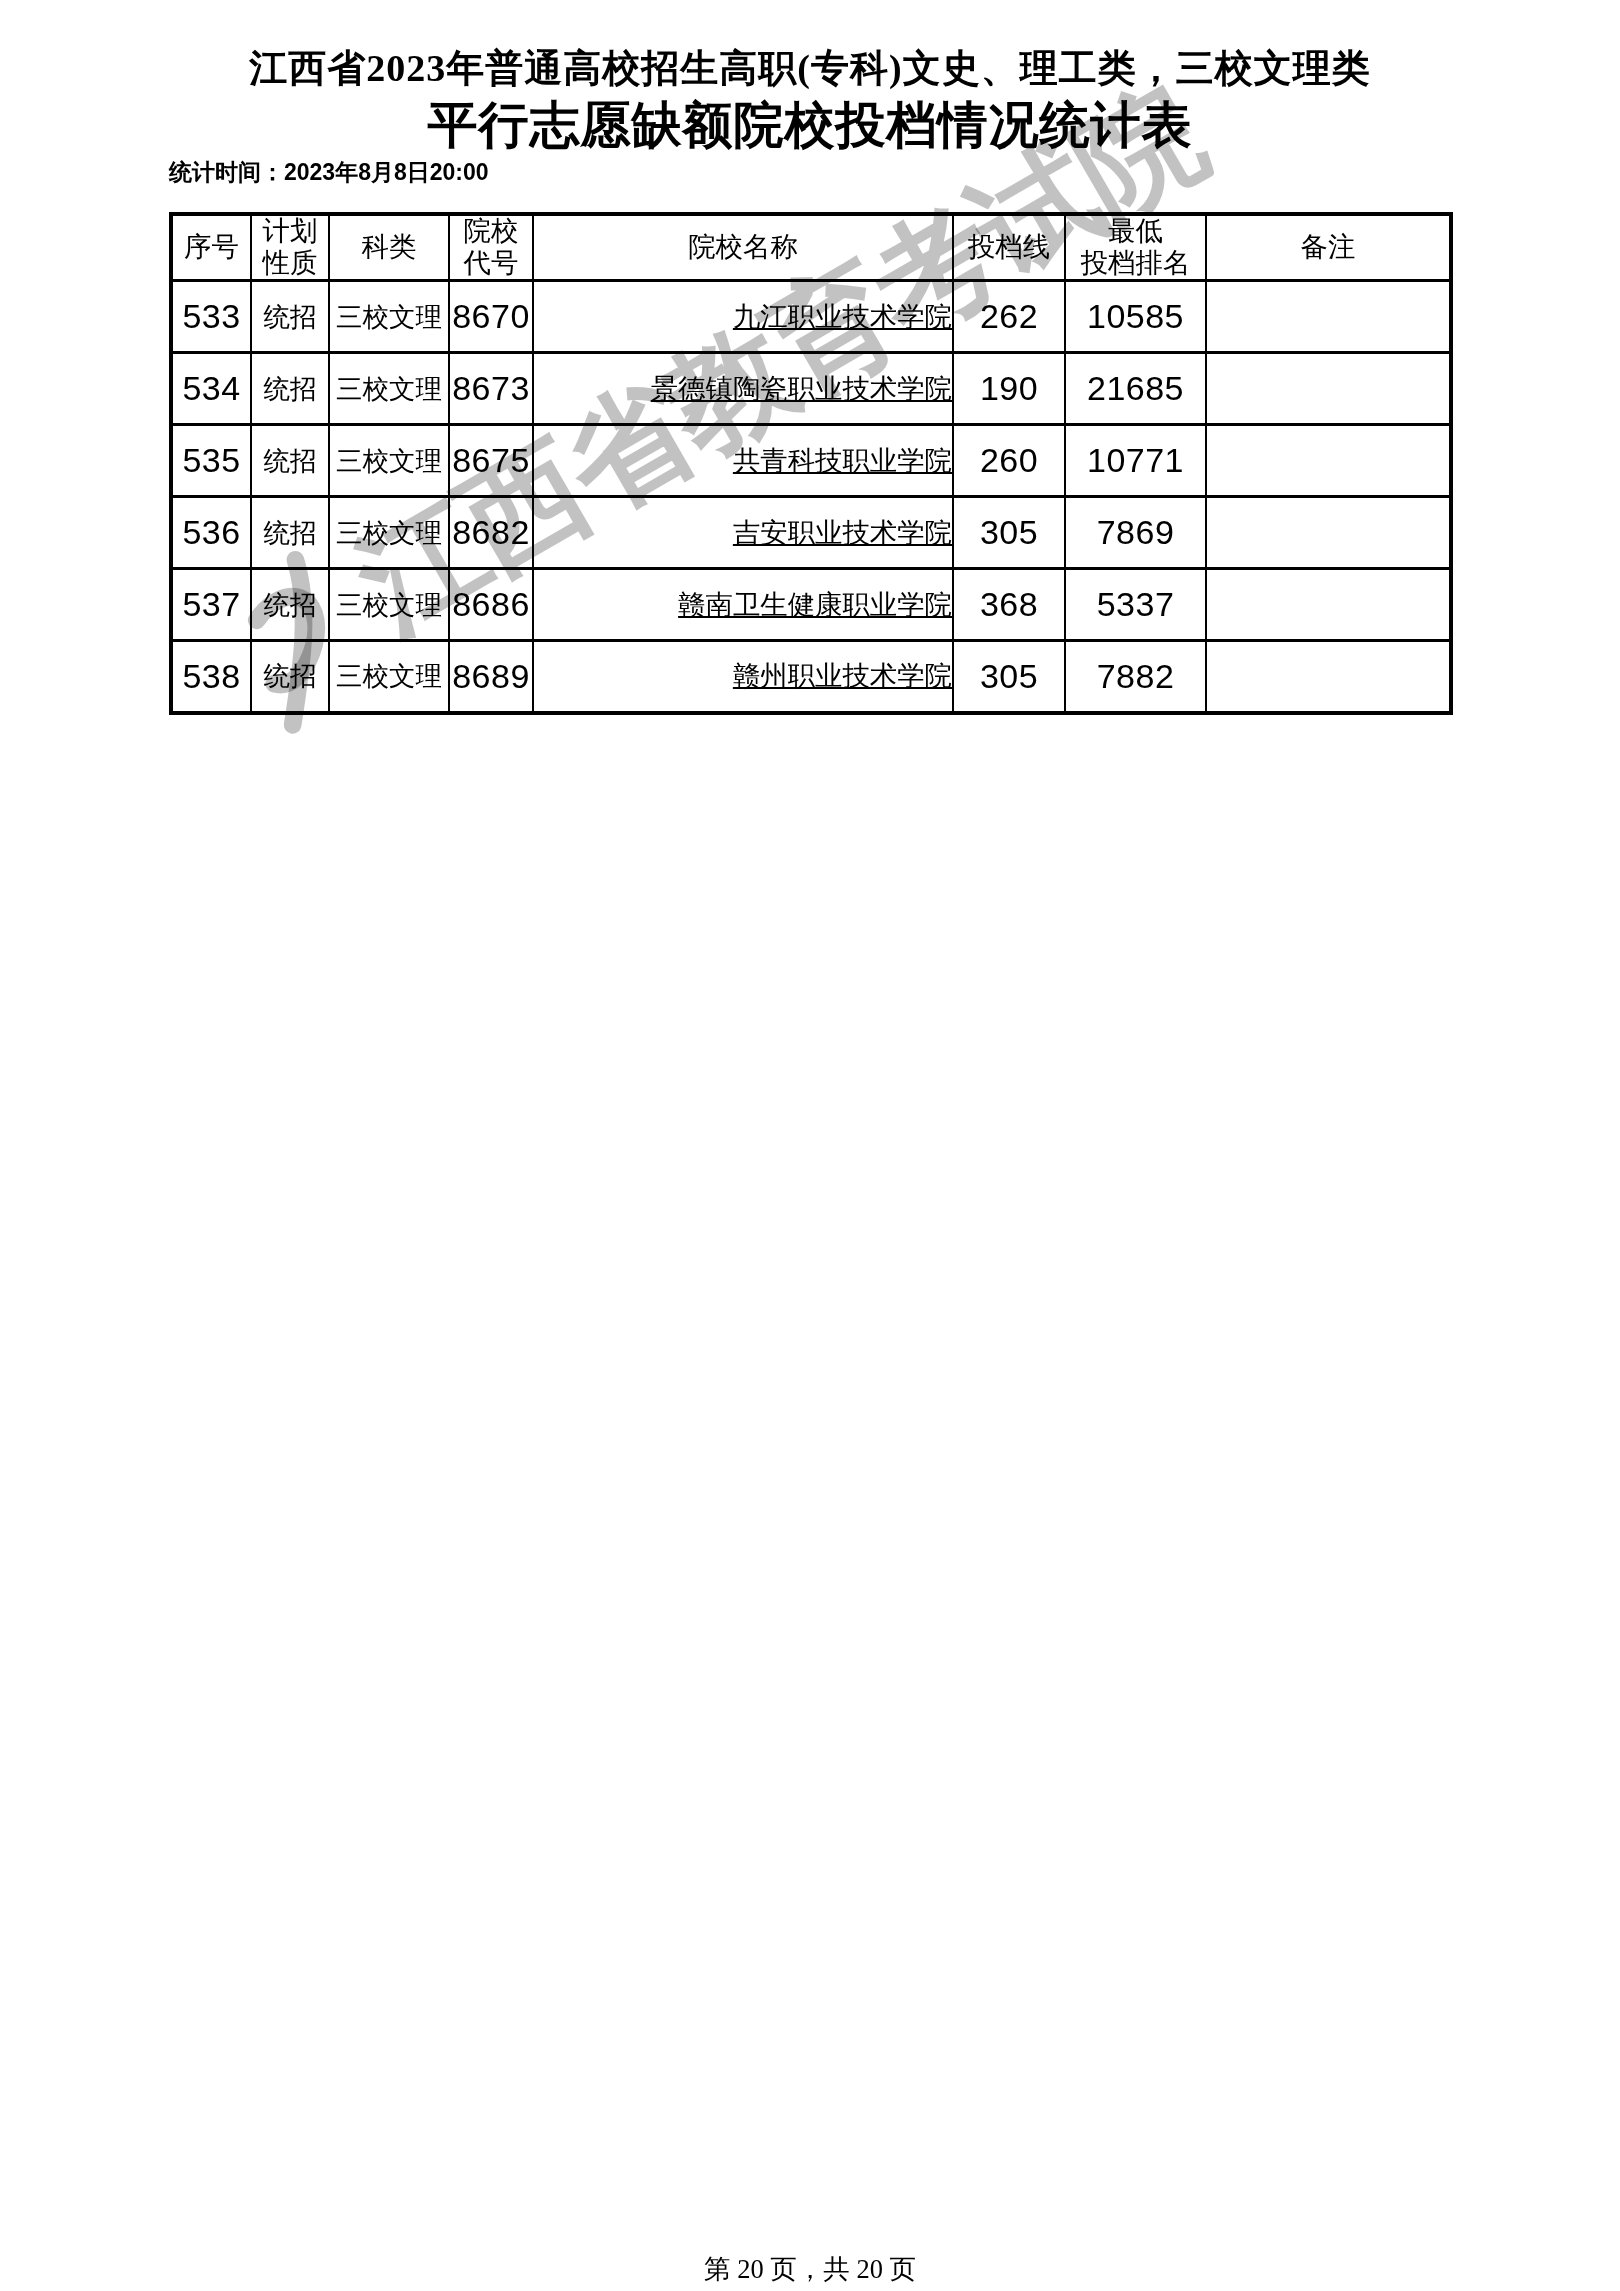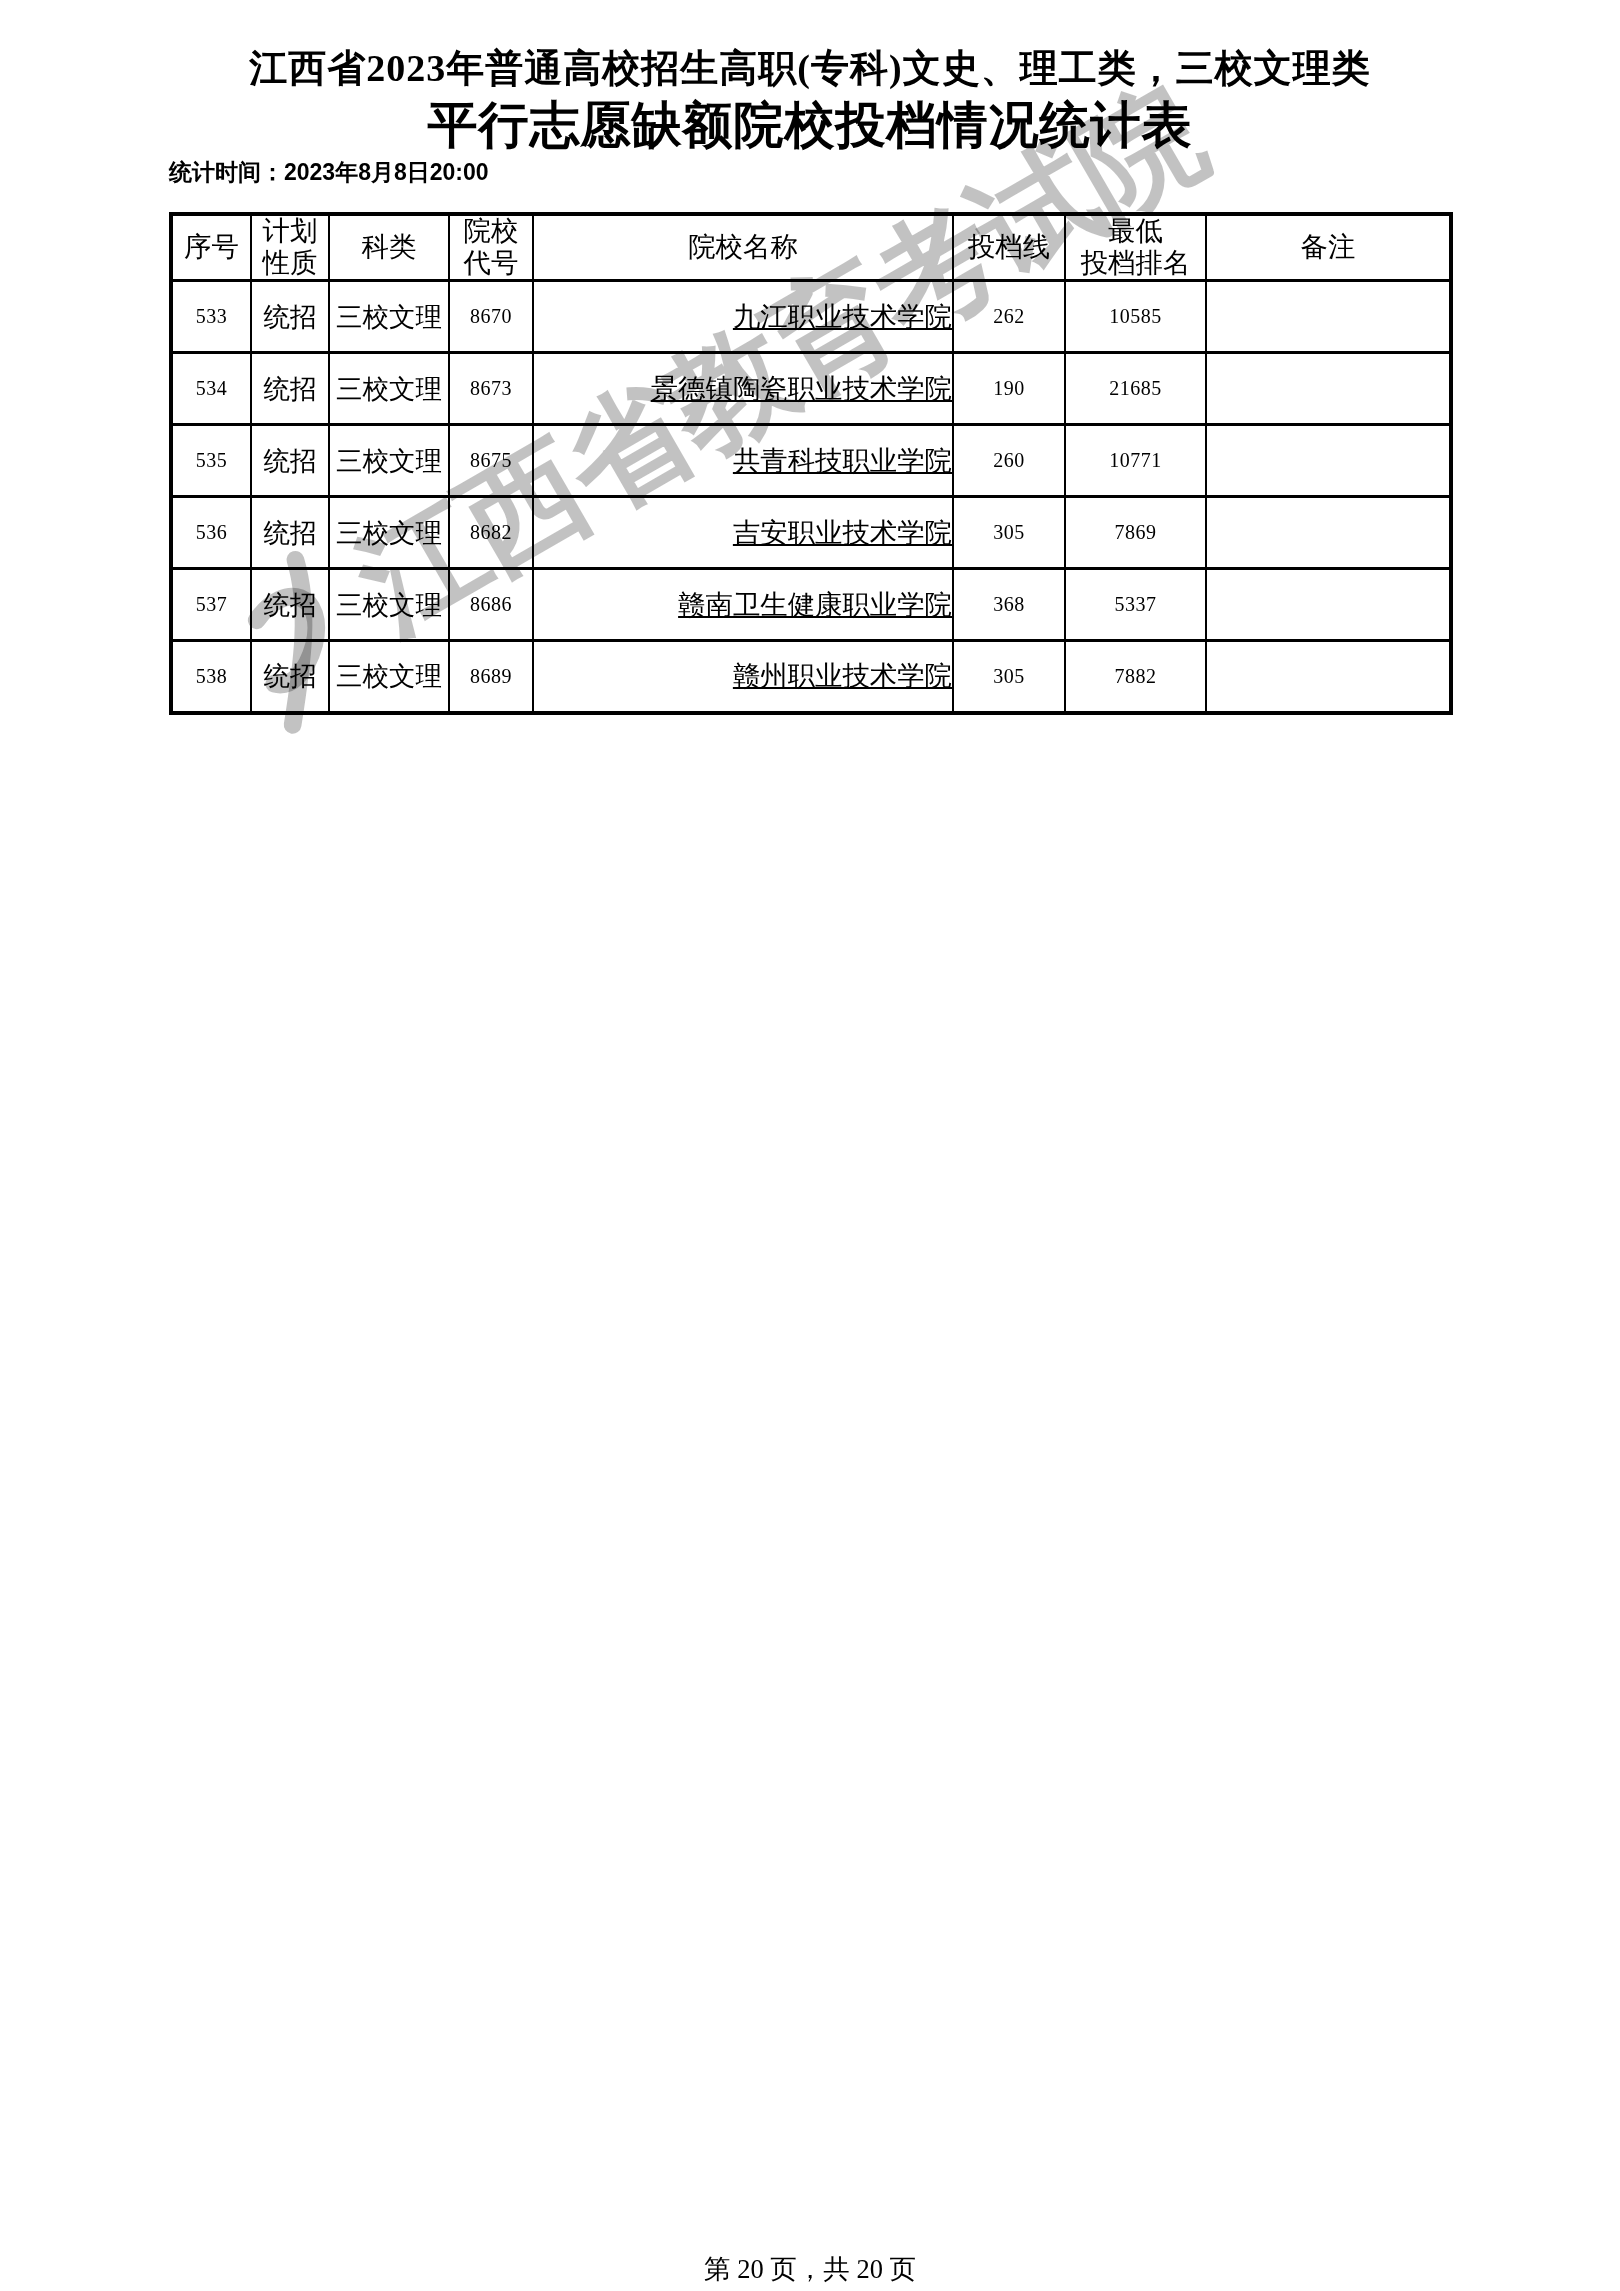--- a/index.html
+++ b/index.html
@@ -41,22 +41,22 @@
   }
   .doc-table { border: 4.9px solid #000; }
   .doc-table thead tr { height: 63px; }
   .doc-table tbody tr { height: 72px; }
   .doc-table th {
     font-weight: normal; font-size: 27.4px; line-height: 1.15;
     white-space: pre-line;
   }
   .doc-table td { font-size: 26.5px; }
   .doc-table td.num {
-    font-family: Liberation Serif, serif;
-    font-size: 20px; letter-spacing: 0.5px;
+    font-family: Liberation Sans, sans-serif;
+    font-size: 34px; letter-spacing: 0.5px;
   }
   .doc-table td.name { text-align: right; padding-left: 21px; font-size: 27.4px; text-decoration: underline; }
   .footer {
     position: absolute; top: 2203px; left: 0; width: 100%;
     text-align: center; font-size: 26.5px; z-index: 2; margin-top: 48px;
   }
   .watermark {
     position: absolute; left: 247px; top: 586px;
     display: flex; align-items: center; gap: 25.5px;
     transform: rotate(-30deg); transform-origin: 0 50%;

